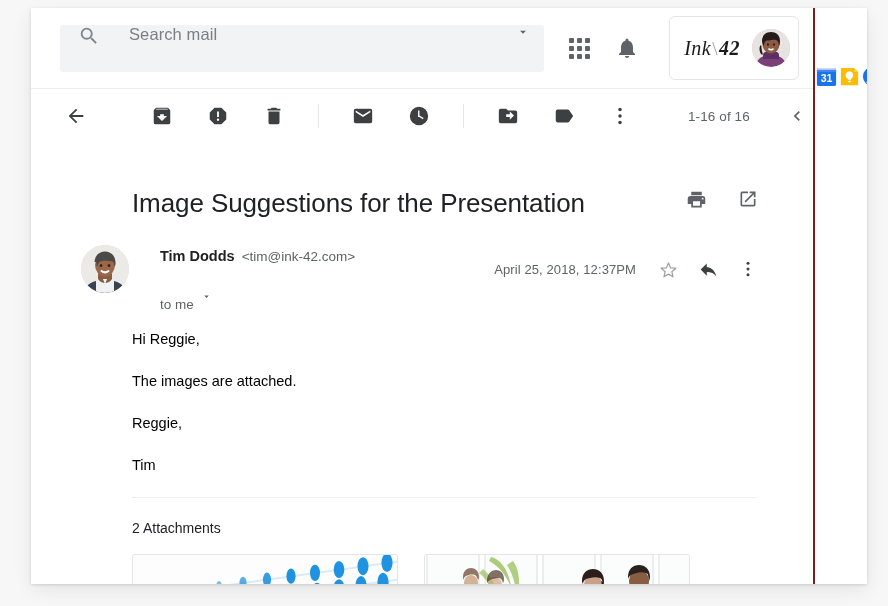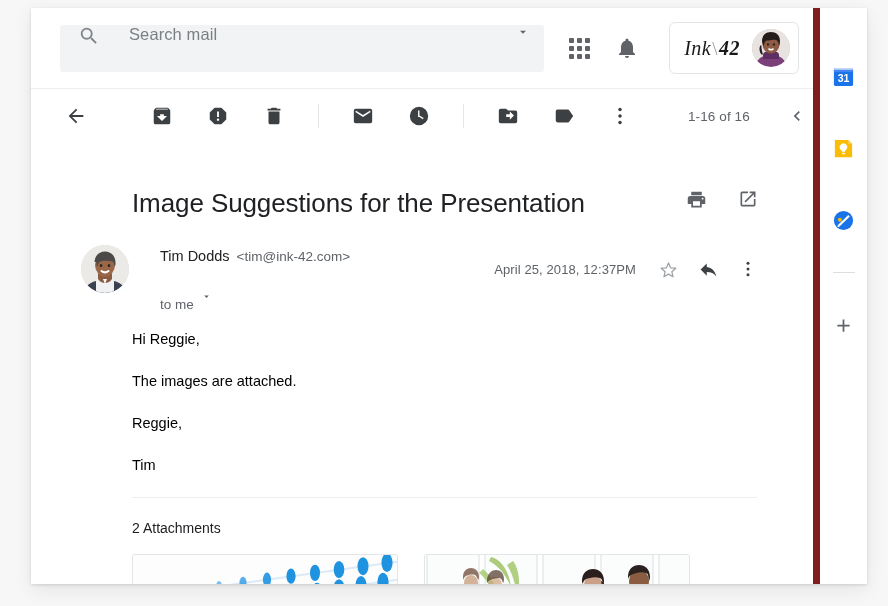--- a/index.html
+++ b/index.html
@@ -67,21 +67,21 @@
     width: 48px; height: 48px;
     display: flex; align-items: center; justify-content: center;
     border-radius: 50%;
   }
   .apps-grid { display: grid; grid-template-columns: repeat(3, 5px); grid-template-rows: repeat(3, 5px); gap: 3px; }
   .apps-grid i { display: block; width: 5px; height: 5px; background: #5f6368; border-radius: 1px; }
   .account-chip {
     display: flex; align-items: center;
     border: 1px solid #e3e5e7;
     border-radius: 6px;
-    height: 52px;
+    height: 64px;
     padding: 0 8px 0 14px;
     margin-left: 18px;
     box-sizing: border-box;
   }
   .brand-logo {
     font-family: "Liberation Serif", serif;
     font-style: italic;
     font-size: 20px;
     color: #1a1a1a;
     letter-spacing: 0.5px;
@@ -134,21 +134,21 @@
   .subject {
     font-size: 26px; color: #202124; font-weight: normal;
     letter-spacing: -0.1px; line-height: 1.2;
   }
   .subject-actions { margin-left: auto; display: flex; align-items: center; gap: 12px; padding-right: 17px;}
   .sa-btn { width: 40px; height: 40px; display:flex; align-items:center; justify-content:center; border-radius: 50%; }
 
   .sender-row { display: flex; align-items: flex-start; padding: 26px 0 0 50px; }
   .sender-info { margin-left: 31px; padding-top: 3px; }
   .sender-line1 { display: flex; align-items: baseline; }
-  .sender-name { font-size: 14.5px; font-weight: normal; color: #202124; }
+  .sender-name { font-size: 14.5px; font-weight: bold; color: #202124; }
   .sender-email { font-size: 13.5px; color: #5f6368; margin-left: 7px; }
   .sender-line2 { display: flex; align-items: center; margin-top: 7px; }
   .to-me { font-size: 13.5px; color: #5f6368; margin-top: 26px; }
   .to-caret { margin-left: 7px; width: 11px; height: 7px; }
   .msg-meta { margin-left: auto; display: flex; align-items: center; padding-top: 4px; padding-right: 17px;}
   .msg-date { font-size: 13px; color: #5f6368; white-space: nowrap; letter-spacing: 0.1px; }
   .meta-btn { width: 40px; height: 40px; display:flex; align-items:center; justify-content:center; border-radius:50%; }
   .meta-gap-1 { width: 12px; }
 
   .body-text { padding: 18px 0 0 101px; }
@@ -171,22 +171,22 @@
     border-radius: 3px 3px 0 0;
     overflow: hidden;
     position: relative;
     background: #fff;
   }
   .thumb { position: absolute; inset: 0; }
 
   
   .side-rail {
     width: 54px; flex: 0 0 54px;
-    border-left: 7px solid #7f1d1d;
-    display: flex; flex-direction: column; align-items: center;
+    border-left: 2px solid #7f1d1d;
+    display: flex; 
     padding-top: 46px;
     box-sizing: border-box;
     background: #fff;
   }
   .rail-btn {
     width: 44px; height: 44px;
     display: flex; align-items: center; justify-content: center;
     margin-bottom: 28px;
   }
   .rail-div { width: 22px; height: 1px; background: #dcdfe2; margin: 2px 0 30px 0; }

